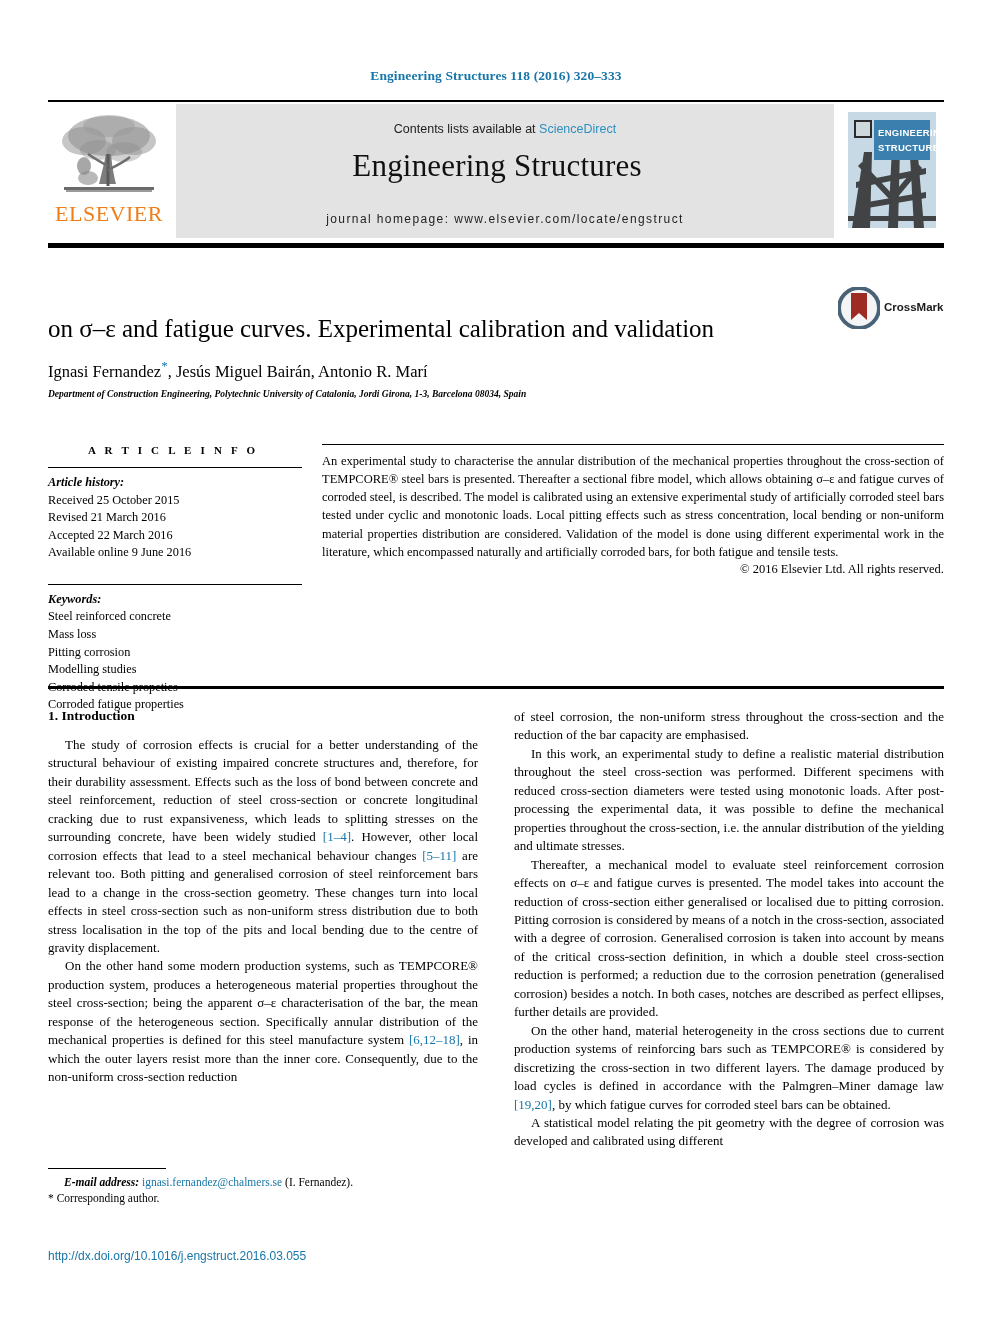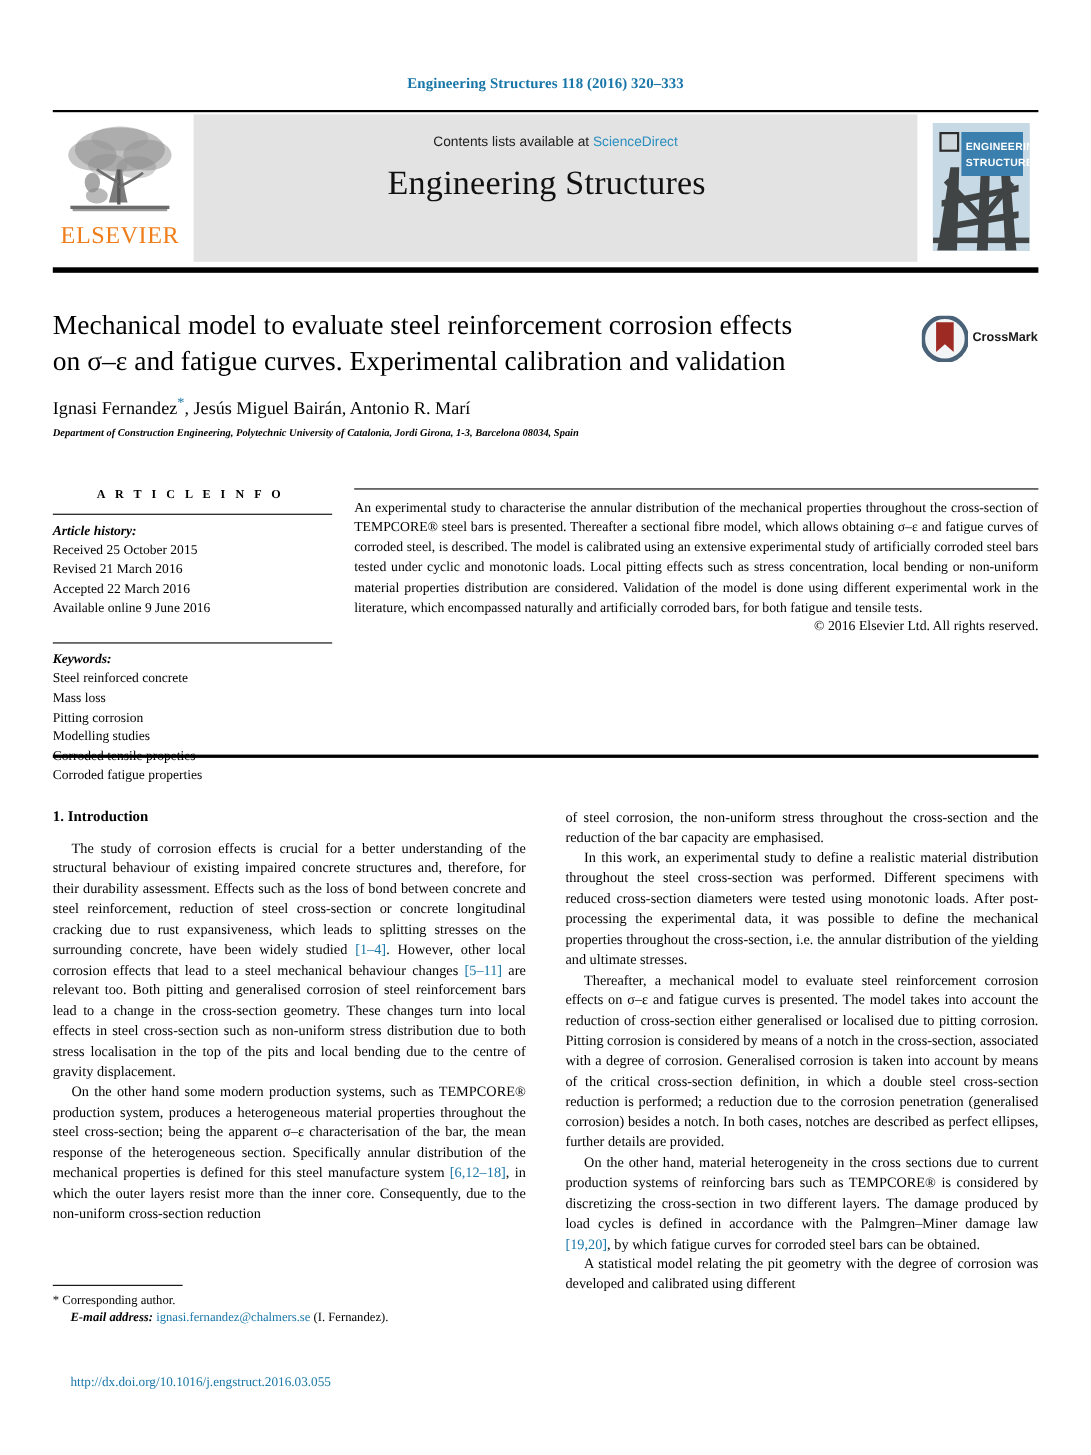--- a/index.html
+++ b/index.html
@@ -232,21 +232,20 @@
     height: 3px;
     background: #000;
   }
 
   
   .body-cols {
     position: absolute;
     left: 48px; top: 708px;
     width: 896px;
     display: flex;
-    margin-top: 26px;
   }
   .col { width: 430px; flex: 0 0 430px; }
   .col-gap { width: 36px; flex: 0 0 36px; }
   .sec-title {
     font-family: "Liberation Serif", serif;
     font-weight: bold;
     font-size: 13.5px;
     margin: 0 0 12px 0;
   }
   .para {
@@ -280,24 +279,23 @@
     padding-left: 9px;
     text-indent: -9px;
   }
   .fn-line .em-lab { font-style: italic; font-weight: bold; }
   .fn-mail { color: #1876a8; }
 
   .doi-block {
     position: absolute;
     left: 48px; top: 1248px;
     width: 430px;
-    font-family: Liberation Serif, serif;
+    font-family: Liberation Sans, sans-serif;
     font-size: 12px;
     line-height: 1.35;
-    margin-left: 16px;
   }
   .doi-link { color: #1876a8; }
   .issn-line { font-weight: bold; }
 </style>
 </head>
 <body>
 
 <div class="page">
 
   <div class="running-head">Engineering Structures 118 (2016) 320–333</div>
@@ -329,20 +327,21 @@
         </svg>
       </div>
       <div class="elsevier-word">ELSEVIER</div>
     </div>
 
     <div class="masthead-center">
       <div class="contents-line">
         <span>Contents lists available at </span><span class="sd">ScienceDirect</span>
       </div>
       <div class="journal-name">Engineering Structures</div>
+      <div class="homepage-line">journal homepage: www.elsevier.com/locate/engstruct</div>
     </div>
 
     <div class="cover-thumb">
       <div class="cover-inner">
         <svg viewBox="0 0 88 116" width="88" height="116" aria-hidden="true">
           <rect x="0" y="0" width="88" height="116" fill="#c6d9e4"></rect>
           <g fill="#2f2f2f" opacity=".88">
             <polygon points="4,116 16,40 24,40 22,116"></polygon>
             <polygon points="40,116 44,36 52,36 50,116"></polygon>
             <polygon points="66,116 62,44 70,44 76,116"></polygon>
@@ -357,21 +356,21 @@
           <rect x="8" y="10" width="14" height="14" fill="#cfd8dc"></rect>
           <text x="30" y="24" font-family="Liberation Sans, sans-serif" font-size="9.5" font-weight="bold" fill="#ffffff" letter-spacing=".3">ENGINEERING</text>
           <text x="30" y="39" font-family="Liberation Sans, sans-serif" font-size="9.5" font-weight="bold" fill="#ffffff" letter-spacing=".3">STRUCTURES</text>
         </svg>
       </div>
     </div>
   </div>
 
   <div class="title-block">
     <h1 class="paper-title">
-      <span>Mechanical model to evaluate steel reinforcement corrosion effects</span><br>
+      <br>
       <span>on σ–ε and fatigue curves. Experimental calibration and validation</span>
     </h1>
     <div class="authors">
       <span>Ignasi Fernandez</span><span class="star">*</span><span>, Jesús Miguel Bairán, Antonio R. Marí</span>
     </div>
     <div class="affiliation">Department of Construction Engineering, Polytechnic University of Catalonia, Jordi Girona, 1-3, Barcelona 08034, Spain</div>
   </div>
 
   <div class="crossmark">
     <div class="cm-badge">
@@ -435,28 +434,28 @@
           <div class="para"><span>In this work, an experimental study to define a realistic material distribution throughout the steel cross-section was performed. Different specimens with reduced cross-section diameters were tested using monotonic loads. After post-processing the experimental data, it was possible to define the mechanical properties throughout the cross-section, i.e. the annular distribution of the yielding and ultimate stresses.</span></div>
           <div class="para"><span>Thereafter, a mechanical model to evaluate steel reinforcement corrosion effects on σ–ε and fatigue curves is presented. The model takes into account the reduction of cross-section either generalised or localised due to pitting corrosion. Pitting corrosion is considered by means of a notch in the cross-section, associated with a degree of corrosion. Generalised corrosion is taken into account by means of the critical cross-section definition, in which a double steel cross-section reduction is performed; a reduction due to the corrosion penetration (generalised corrosion) besides a notch. In both cases, notches are described as perfect ellipses, further details are provided.</span></div>
           <div class="para"><span>On the other hand, material heterogeneity in the cross sections due to current production systems of reinforcing bars such as TEMPCORE® is considered by discretizing the cross-section in two different layers. The damage produced by load cycles is defined in accordance with the Palmgren–Miner damage law </span><span class="cite">[19,20]</span><span>, by which fatigue curves for corroded steel bars can be obtained.</span></div>
           <div class="para"><span>A statistical model relating the pit geometry with the degree of corrosion was developed and calibrated using different</span></div>
         </div>
     </div>
   </div>
 
   <div class="footnote">
     <div class="fn-rule"></div>
-    <div class="fn-line">
-      <span>*</span>
-      <span>Corresponding author.</span>
-    </div>
     <div class="fn-line" style="padding-left:16px;text-indent:0;">
       <span class="em-lab">E-mail address:</span>
       <span class="fn-mail">ignasi.fernandez@chalmers.se</span>
       <span>(I. Fernandez).</span>
     </div>
+    <div class="fn-line">
+      <span>*</span>
+      <span>Corresponding author.</span>
+    </div>
   </div>
 
   <div class="doi-block">
     <div class="doi-link">http://dx.doi.org/10.1016/j.engstruct.2016.03.055</div>
   </div>
 
 </div>
 
 </body></html>

